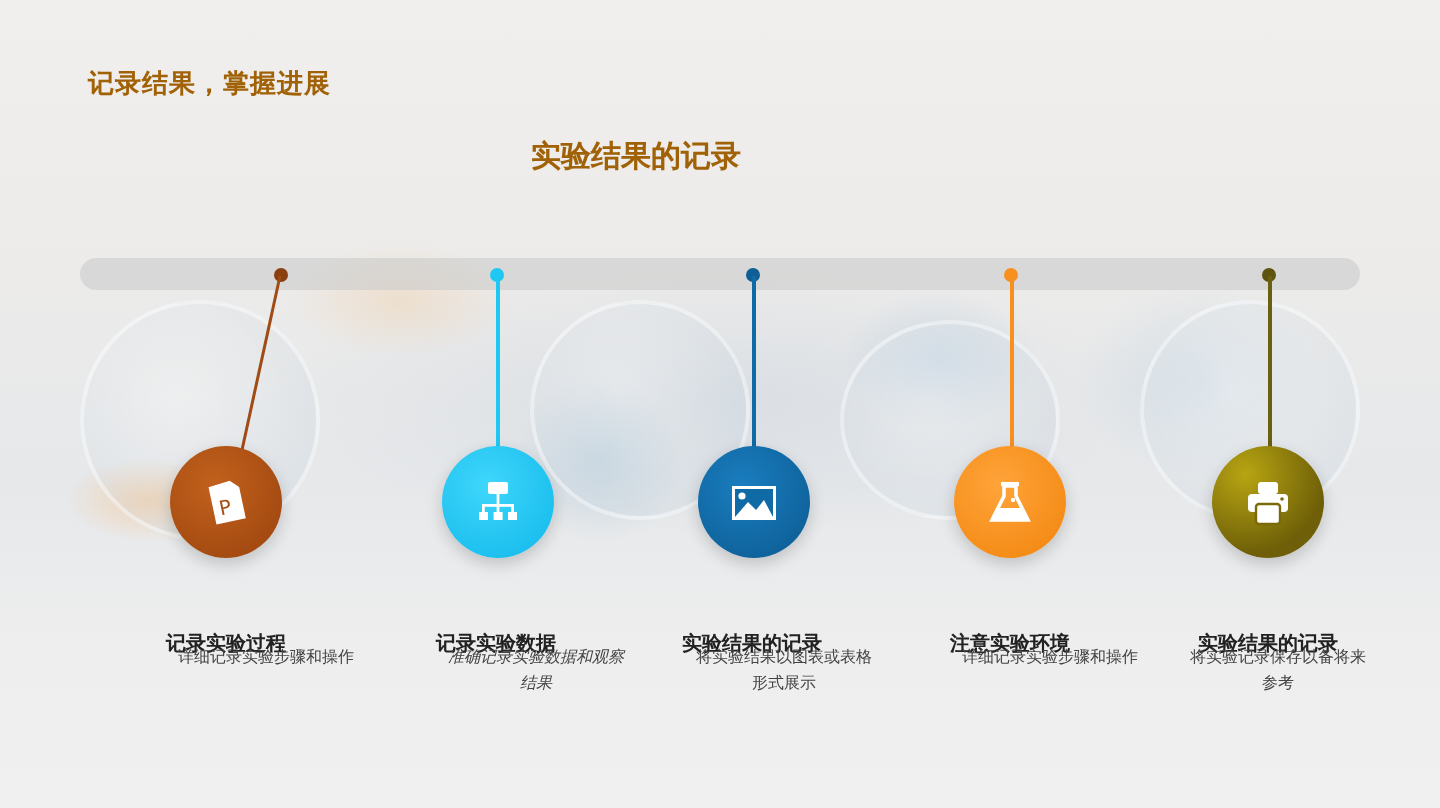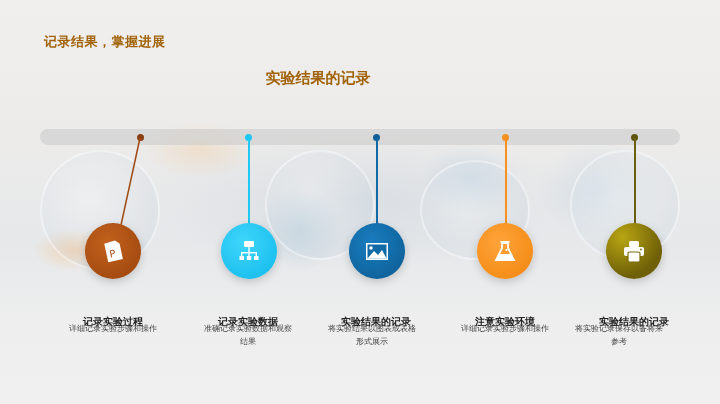--- a/index.html
+++ b/index.html
@@ -49,21 +49,21 @@
     top: 223px; display: flex; align-items: center; justify-content: center;
     box-shadow: 0 3px 8px rgba(0,0,0,0.18);
   }
   .circle svg { width: 26px; height: 26px; }
   .item-title {
     position: absolute; top: 315px; width: 120px; text-align: center;
     font-size: 10px; font-weight: bold; color: #222;
   }
   .item-desc {
     position: absolute; top: 322px; width: 90px; text-align: center;
-    font-size: 8px; line-height: 13px; color: #444;
+    font-size: 8px; line-height: 13px; color: #444; margin-left: 20px;
   }
 </style>
 </head>
 <body>
 
 <div class="bg"></div>
 <div class="flask" style="left:40px;top:150px;width:120px;height:120px;"></div>
 <div class="flask" style="left:265px;top:150px;width:110px;height:110px;"></div>
 <div class="flask" style="left:420px;top:160px;width:110px;height:100px;"></div>
 <div class="flask" style="left:570px;top:150px;width:110px;height:110px;"></div>
@@ -95,21 +95,21 @@
     <rect x="5" y="14" width="16" height="1.4" fill="#fff"></rect>
     <rect x="5" y="14" width="1.4" height="4" fill="#fff"></rect>
     <rect x="12.3" y="14" width="1.4" height="4" fill="#fff"></rect>
     <rect x="19.6" y="14" width="1.4" height="4" fill="#fff"></rect>
     <rect x="3.5" y="18" width="4.5" height="4" fill="#fff"></rect>
     <rect x="10.8" y="18" width="4.5" height="4" fill="#fff"></rect>
     <rect x="18" y="18" width="4.5" height="4" fill="#fff"></rect>
   </svg>
 </div>
 <div class="item-title" style="left:188px;">记录实验数据</div>
-<div class="item-desc" style="left:203px;">准确记录实验数据和观察结果</div>
+<div class="item-desc" style="left:203px;font-style:italic;">准确记录实验数据和观察结果</div>
 
 <div class="dot" style="left:373px;background:#0f5f96;"></div>
 <div class="line" style="left:376px;height:86px;background:#0f6aa6;"></div>
 <div class="circle" style="left:349px;background:radial-gradient(circle at 40% 35%, #1a7dbf, #0b5a90);">
   <svg viewBox="0 0 26 26">
     <rect x="2" y="5" width="22" height="17" fill="#fff"></rect>
     <rect x="3.5" y="6.5" width="19" height="14" fill="#0f6aa6"></rect>
     <circle cx="7" cy="10" r="1.8" fill="#fff"></circle>
     <path d="M3.5 20.5 L10 13 L14 17 L18 12 L22.5 20.5 Z" fill="#fff"></path>
   </svg>

